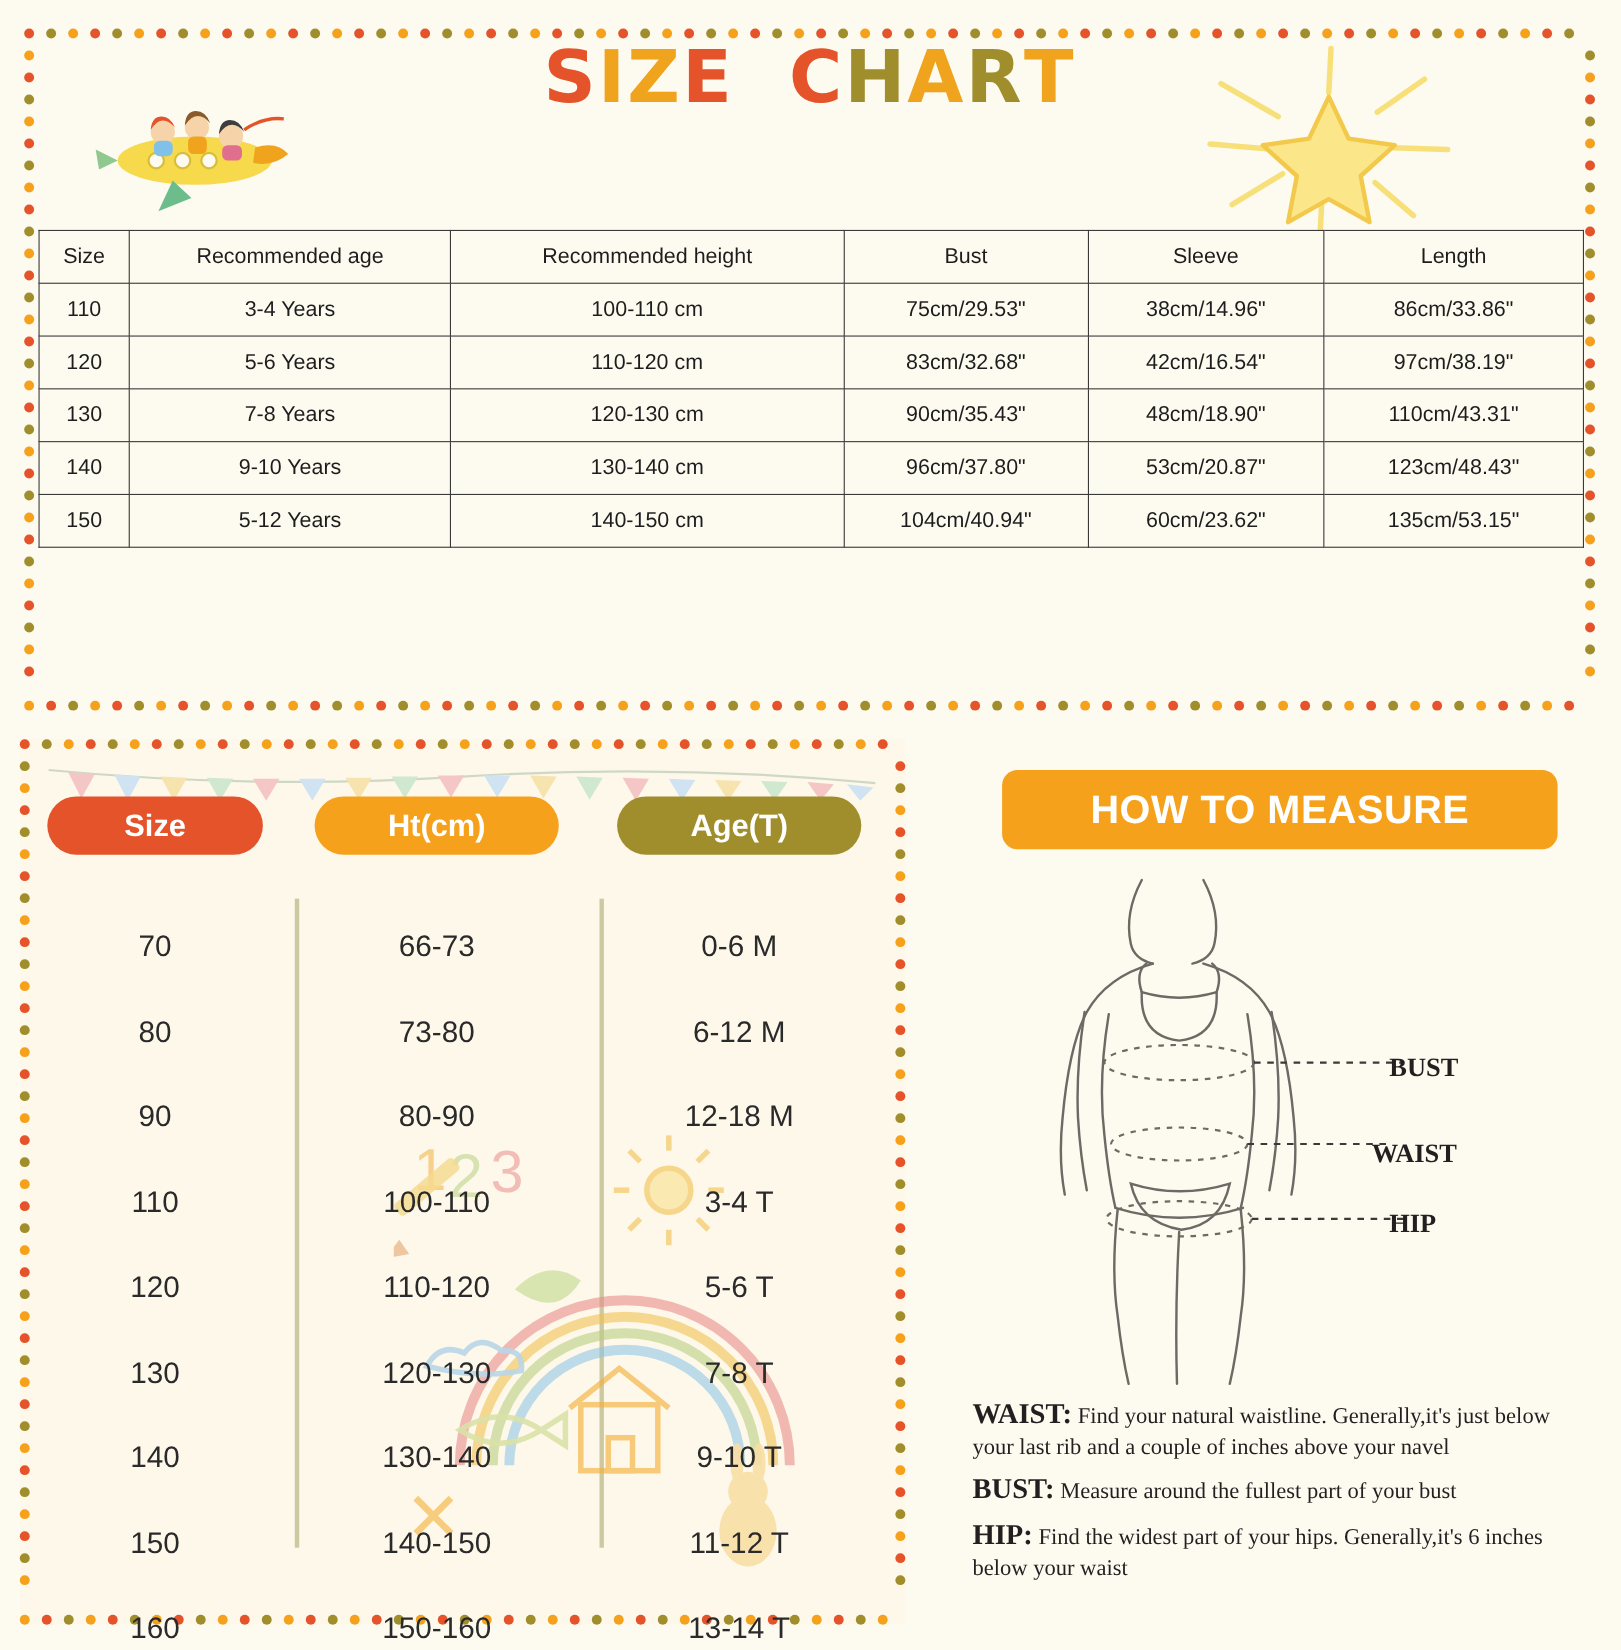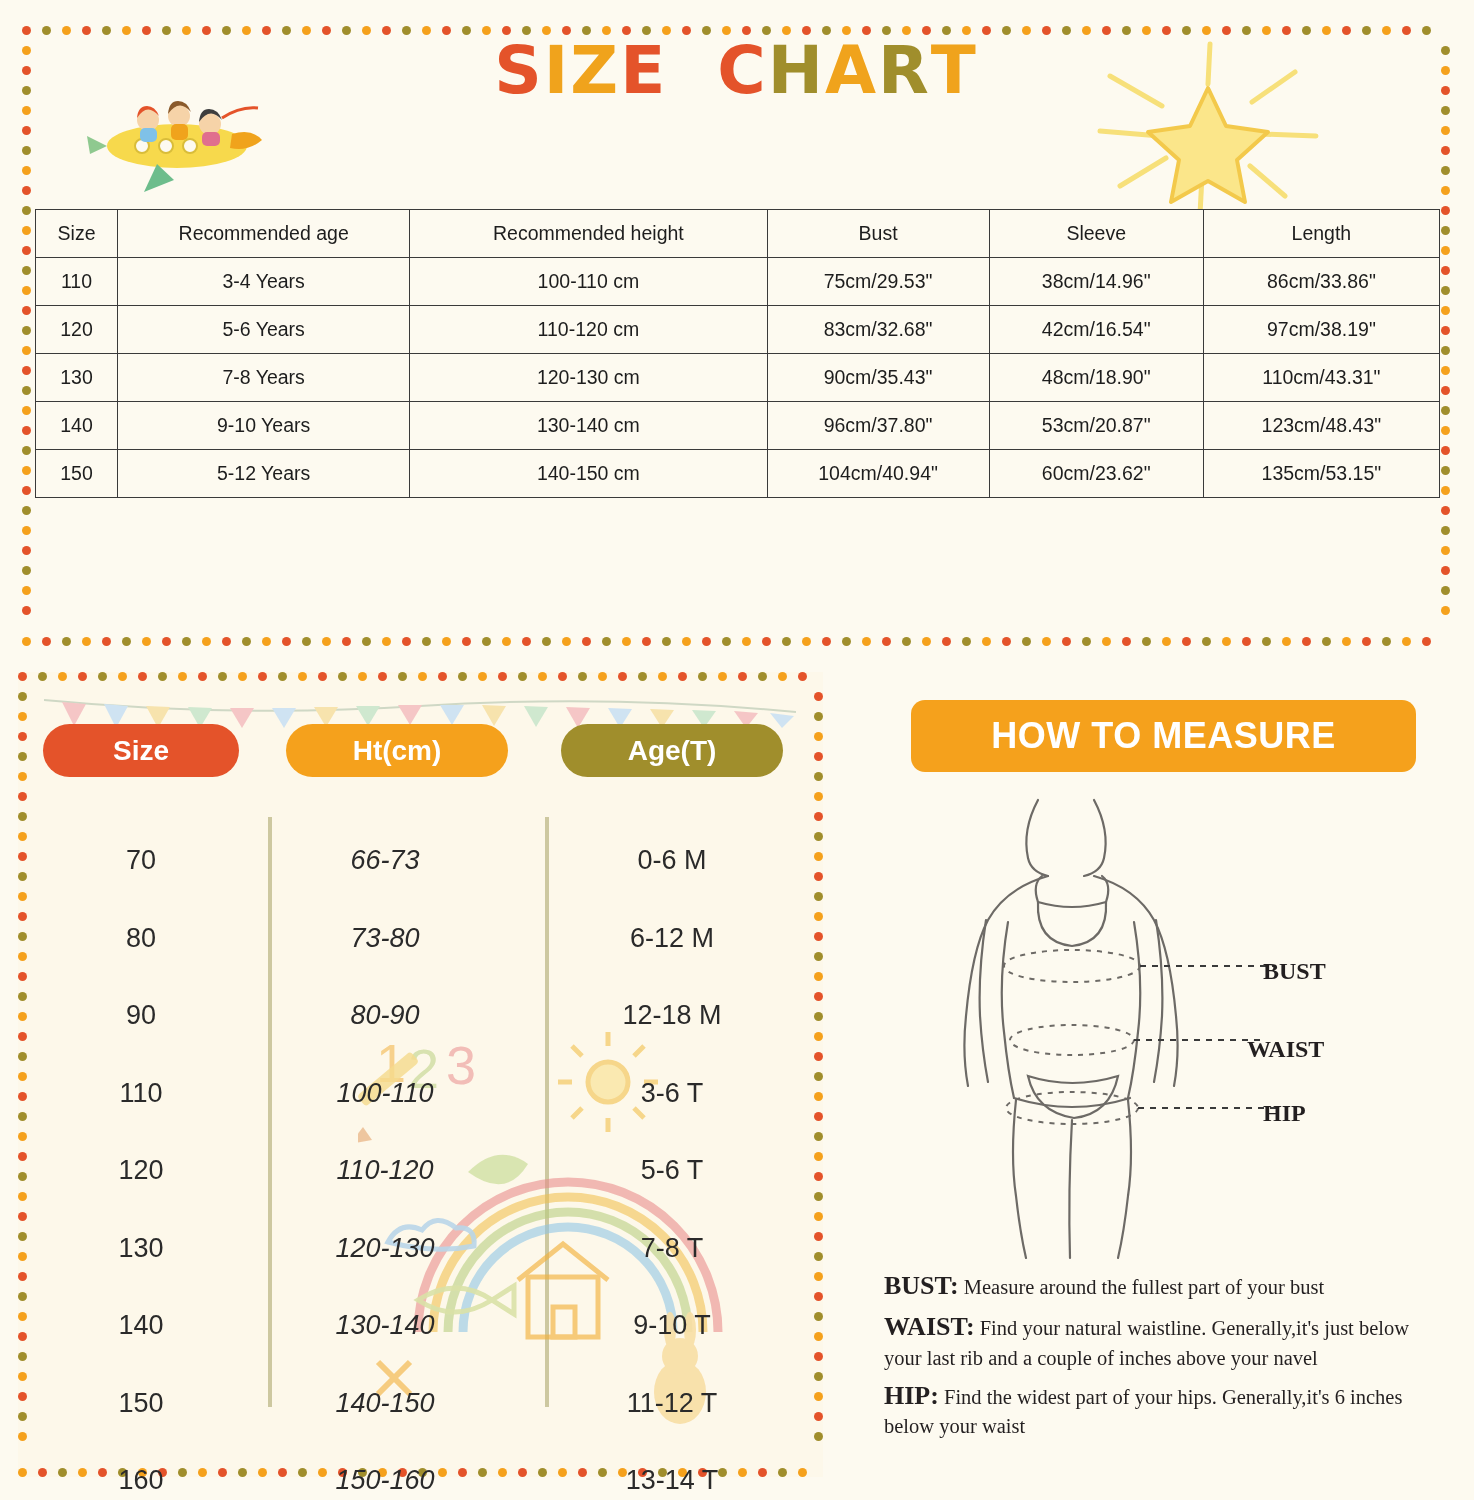--- a/index.html
+++ b/index.html
@@ -160,21 +160,21 @@
   }
   .bl-cell {
     position: absolute;
     font-size: 27px;
     color: #2a2a2a;
     text-align: center;
     top: 4px;
     font-family: "Liberation Sans", sans-serif;
   }
   .c-size { left: 25px; width: 196px; }
-  .c-ht { left: 256px; width: 222px; font-style: italic; }
+  .c-ht { left: 268px; width: 222px; }
   .c-age { left: 543px; width: 222px; }
 
   .doodles {
     position: absolute;
     left: 340px;
     top: 360px;
     width: 450px;
     height: 420px;
     opacity: 0.72;
     pointer-events: none;
@@ -813,21 +813,21 @@
         <div class="bl-cell c-age">6-12 M</div>
       </div>
       <div class="bl-row">
         <div class="bl-cell c-size">90</div>
         <div class="bl-cell c-ht">80-90</div>
         <div class="bl-cell c-age">12-18 M</div>
       </div>
       <div class="bl-row">
         <div class="bl-cell c-size">110</div>
         <div class="bl-cell c-ht">100-110</div>
-        <div class="bl-cell c-age">3-6 T</div>
+        <div class="bl-cell c-age">3-4 T</div>
       </div>
       <div class="bl-row">
         <div class="bl-cell c-size">120</div>
         <div class="bl-cell c-ht">110-120</div>
         <div class="bl-cell c-age">5-6 T</div>
       </div>
       <div class="bl-row">
         <div class="bl-cell c-size">130</div>
         <div class="bl-cell c-ht">120-130</div>
         <div class="bl-cell c-age">7-8 T</div>
@@ -891,24 +891,24 @@
         <line x1="250" y1="318" x2="388" y2="318"></line>
       </g>
     </svg>
 
     <div class="meas-label lbl-bust">BUST</div>
     <div class="meas-label lbl-waist">WAIST</div>
     <div class="meas-label lbl-hip">HIP</div>
 
     <div class="notes">
       <div class="note">
+        <b>WAIST:</b><span> Find your natural waistline. Generally,it's just below your last rib and a couple of inches above your navel</span>
+      </div>
+      <div class="note">
         <b>BUST:</b><span> Measure around the fullest part of your bust</span>
-      </div>
-      <div class="note">
-        <b>WAIST:</b><span> Find your natural waistline. Generally,it's just below your last rib and a couple of inches above your navel</span>
       </div>
       <div class="note">
         <b>HIP:</b><span> Find the widest part of your hips. Generally,it's 6 inches below your waist</span>
       </div>
     </div>
   </div>
 
 </div>
 
 </body></html>

